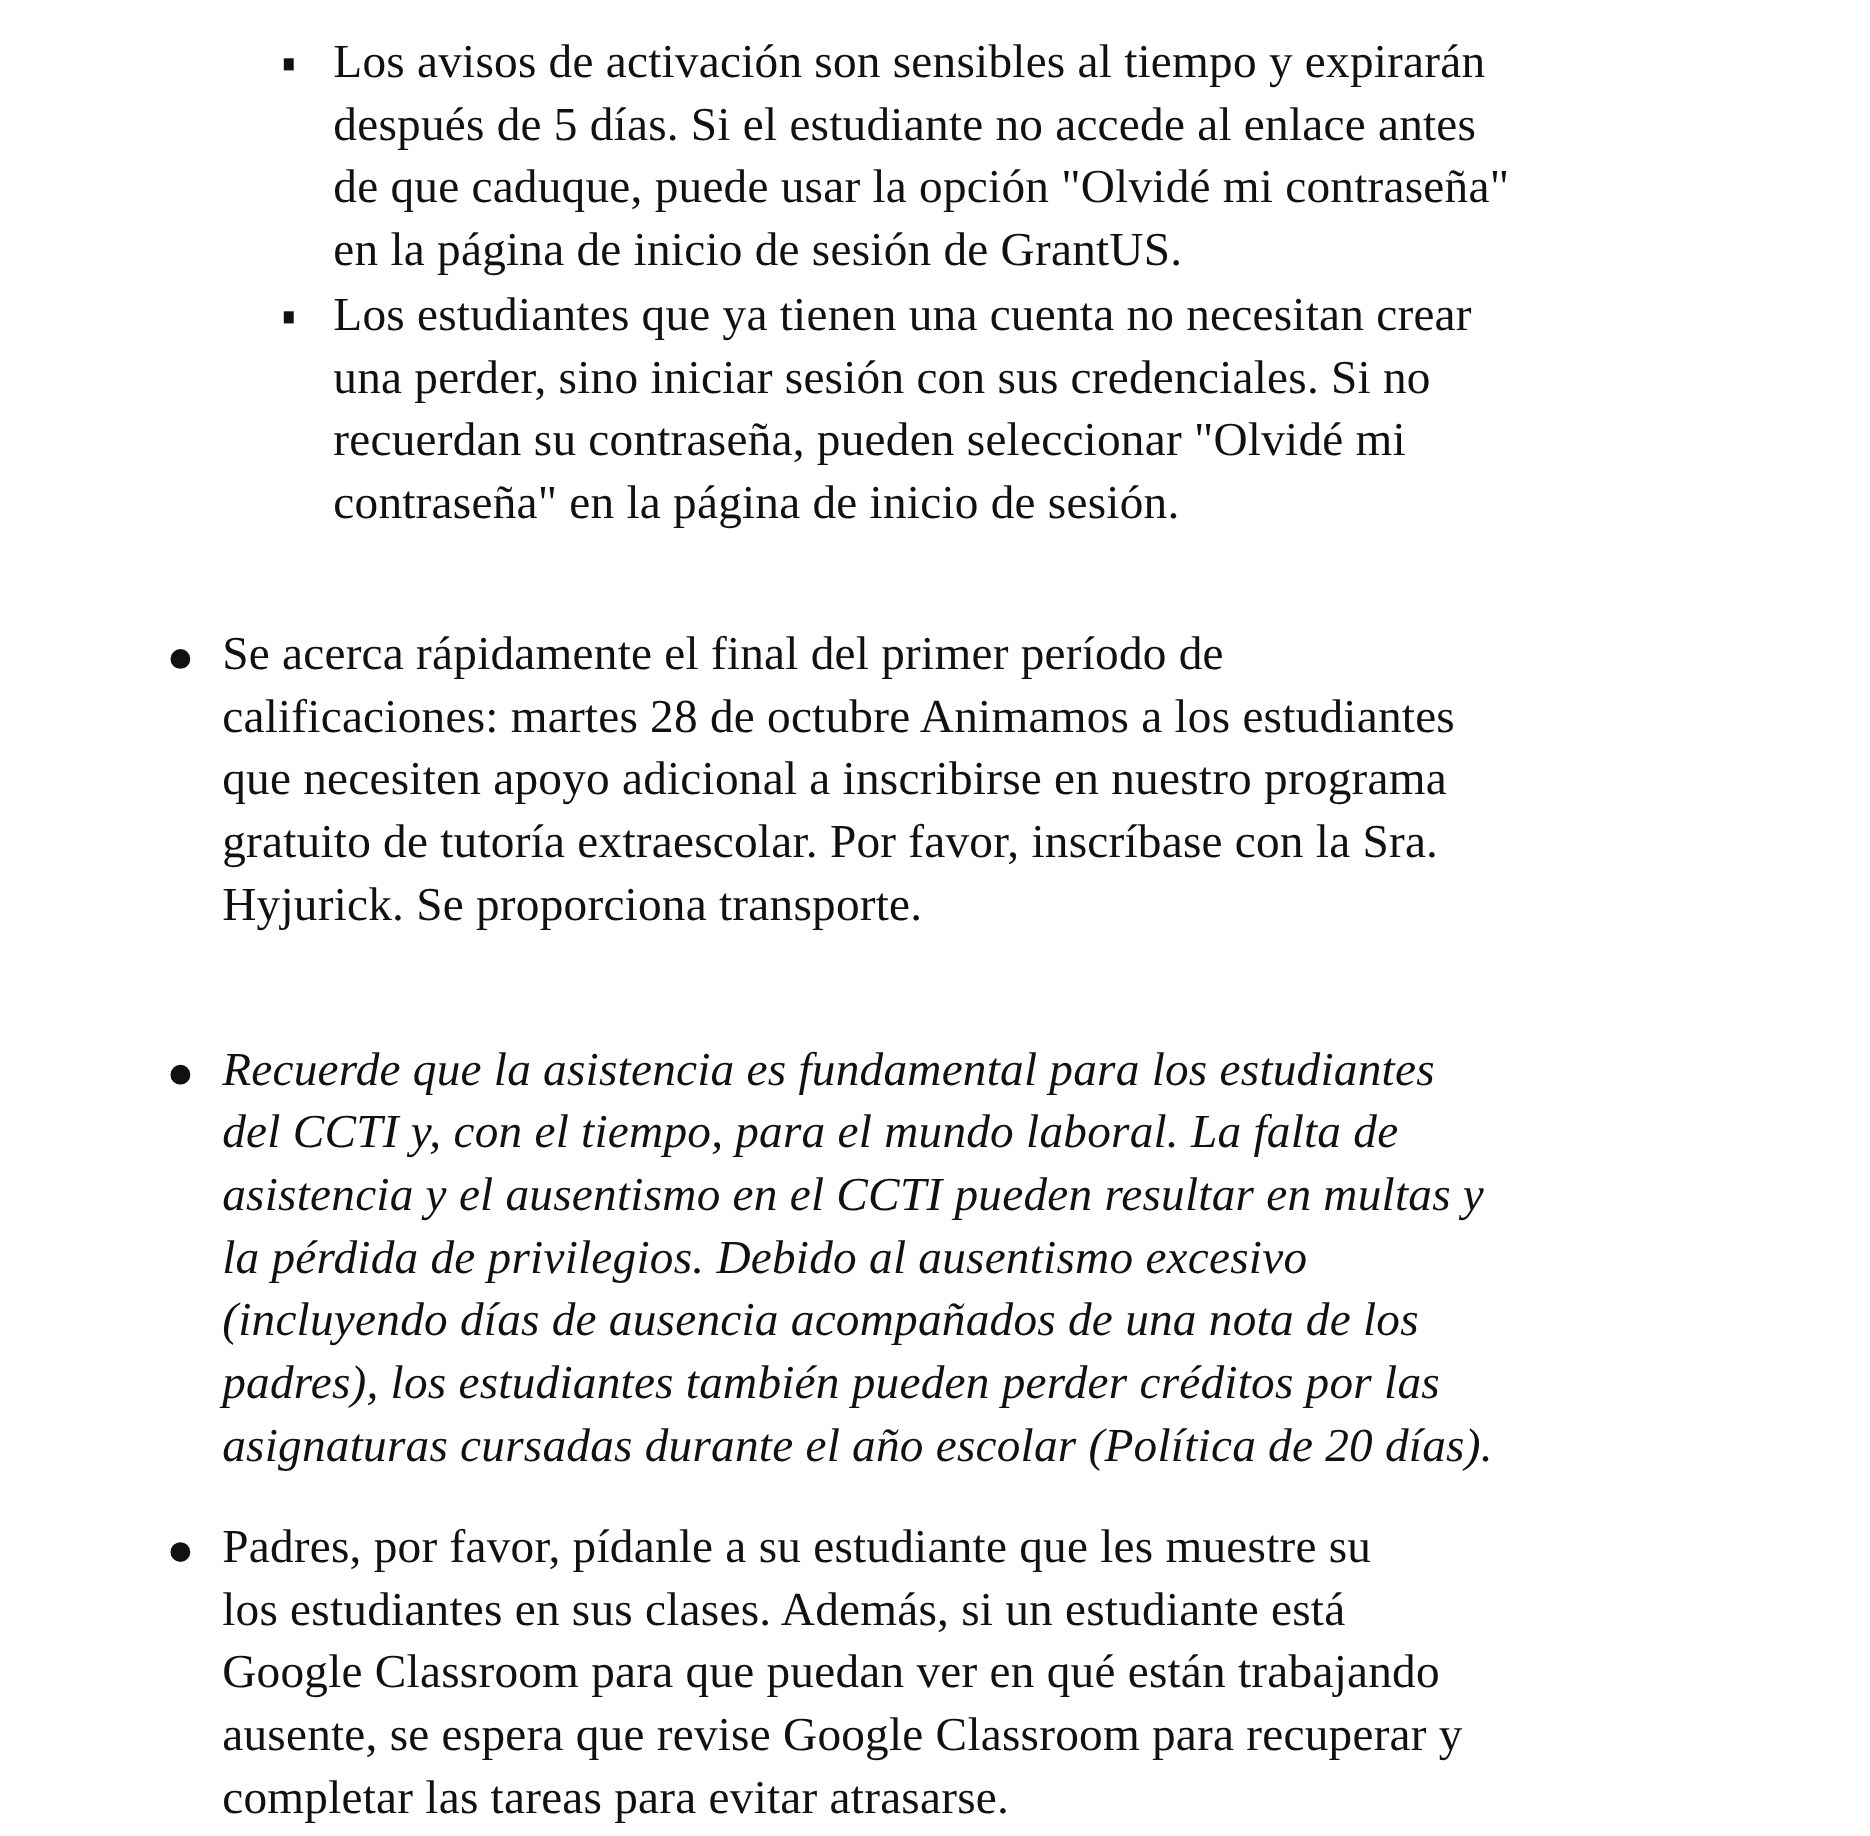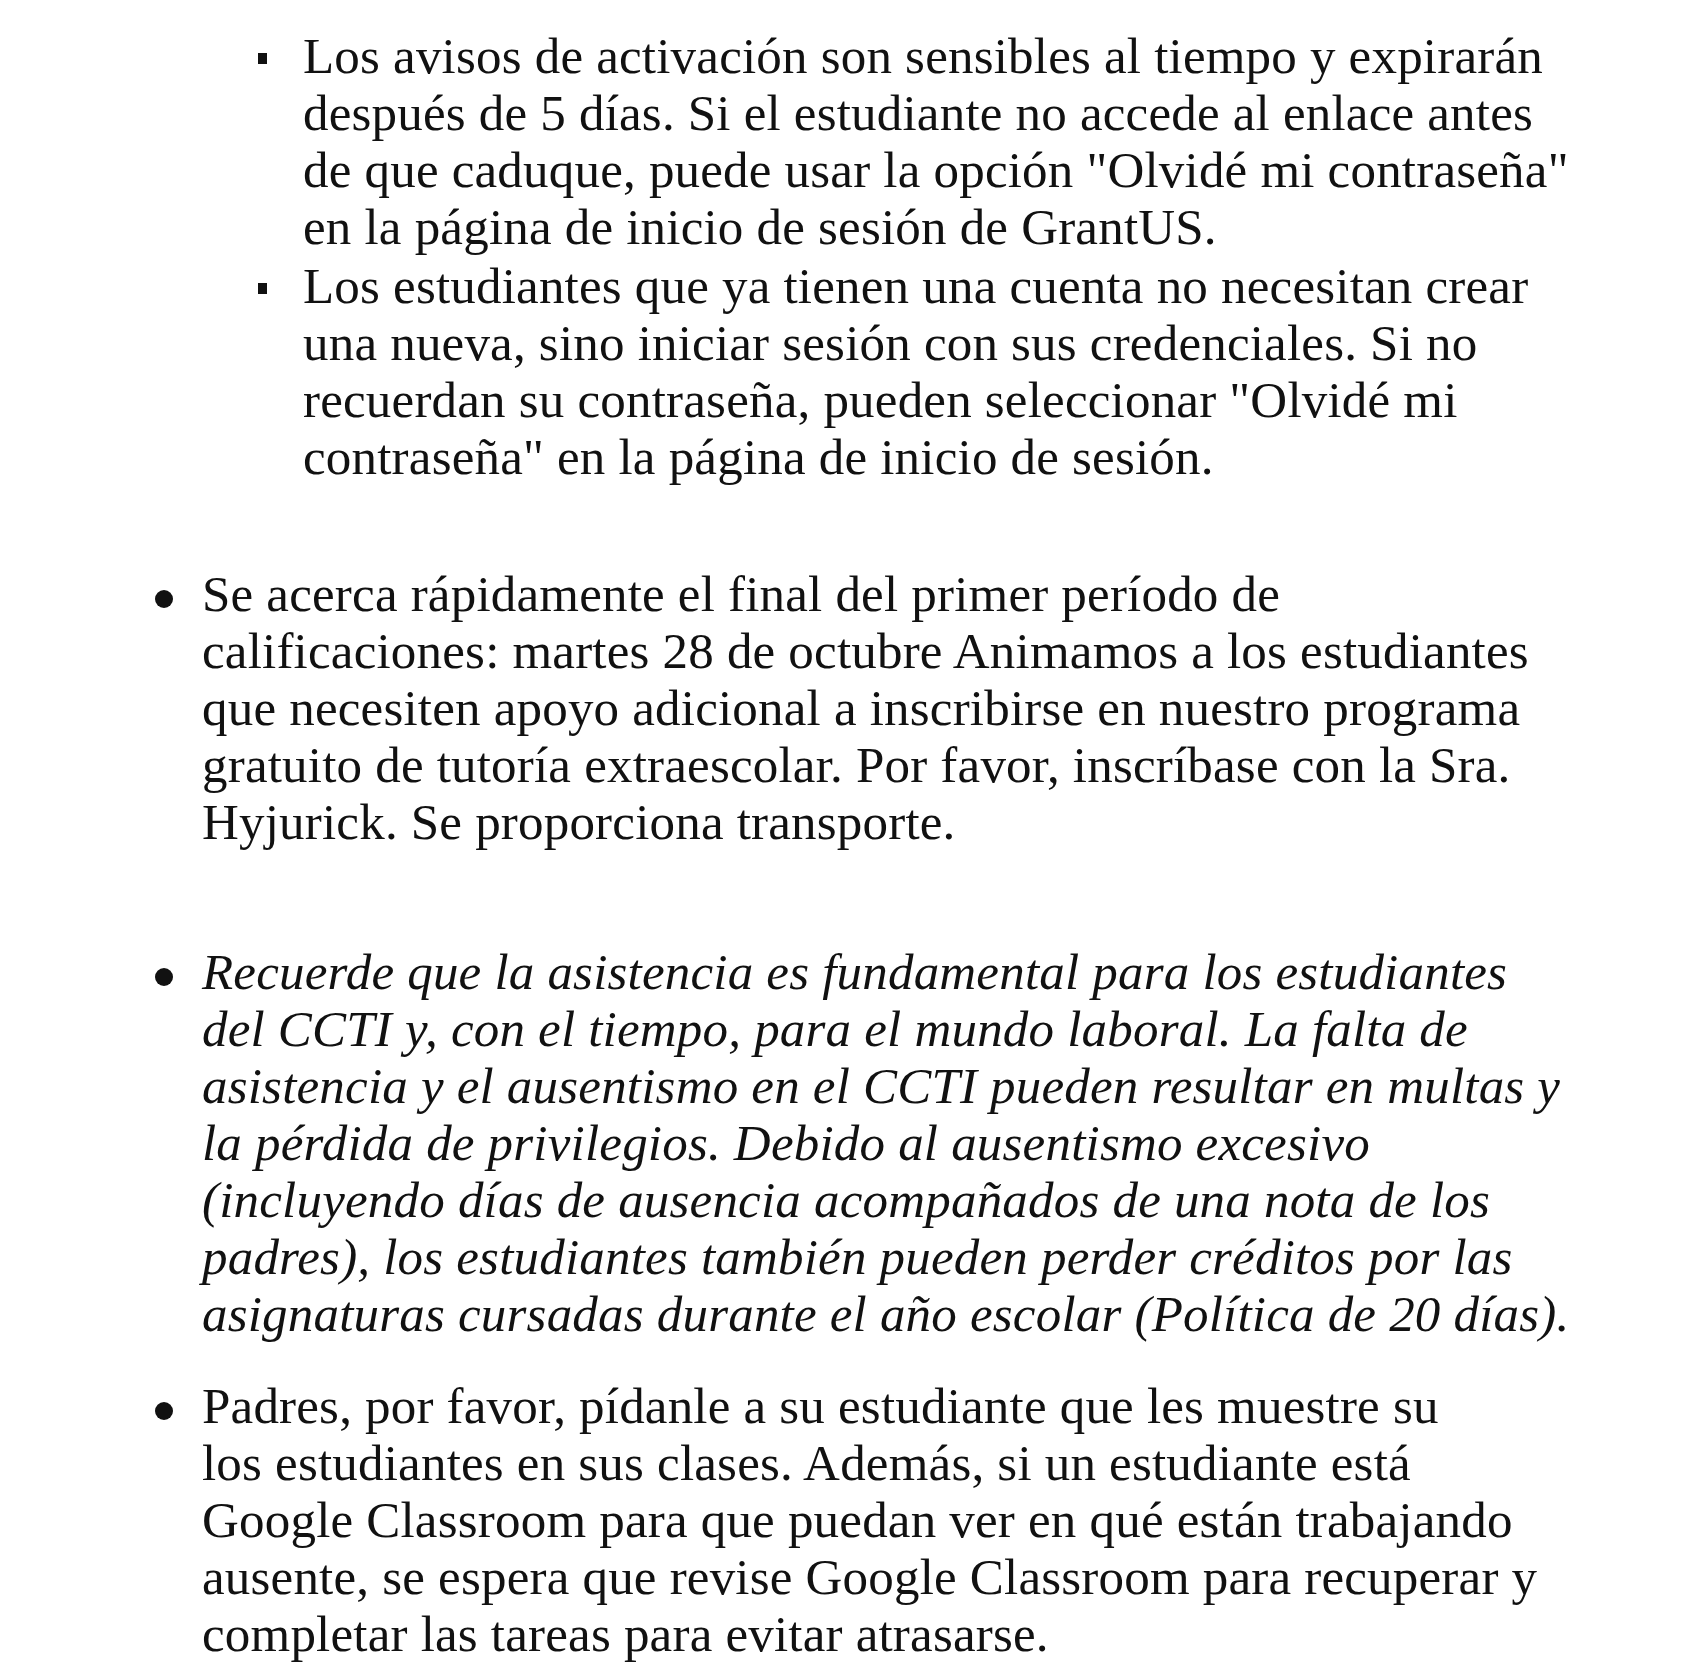--- a/index.html
+++ b/index.html
@@ -5,21 +5,21 @@
   html, body { margin: 0; padding: 0; background: #ffffff; }
   body {
     width: 1700px; height: 1669px; position: relative; overflow: hidden;
     font-family: "Liberation Serif", "DejaVu Serif", serif;
     color: #111111;
   }
   .page { position: absolute; left: 0; top: 0; width: 1700px; height: 1669px; }
   .item { position: absolute; }
   .line {
     display: block; white-space: nowrap;
-    font-size: 51px; line-height: 57px; height: 57px;
+    font-size: 43px; line-height: 57px; height: 57px;
     letter-spacing: 0.2px;
   }
   .sub-item { left: 303px; }
   .main-item { left: 202px; margin-top: 16px; }
   .sq-bullet {
     position: absolute; width: 9px; height: 11px; background: #111;
   }
   .sub-item .sq-bullet { left: -45px; top: 25px; }
   .dot-bullet {
     position: absolute; width: 18px; height: 18px; border-radius: 50%; background: #111;
@@ -35,21 +35,21 @@
     <span class="sq-bullet"></span>
     <span class="line">Los avisos de activación son sensibles al tiempo y expirarán</span>
     <span class="line">después de 5 días. Si el estudiante no accede al enlace antes</span>
     <span class="line">de que caduque, puede usar la opción "Olvidé mi contraseña"</span>
     <span class="line">en la página de inicio de sesión de GrantUS.</span>
   </div>
 
   <div class="item sub-item" style="top:258px;">
     <span class="sq-bullet"></span>
     <span class="line">Los estudiantes que ya tienen una cuenta no necesitan crear</span>
-    <span class="line">una nueva, sino iniciar sesión con sus credenciales. Si no</span>
+    <span class="line">una perder, sino iniciar sesión con sus credenciales. Si no</span>
     <span class="line">recuerdan su contraseña, pueden seleccionar "Olvidé mi</span>
     <span class="line">contraseña" en la página de inicio de sesión.</span>
   </div>
 
   <div class="item main-item" style="top:550px;">
     <span class="dot-bullet"></span>
     <span class="line">Se acerca rápidamente el final del primer período de</span>
     <span class="line">calificaciones: martes 28 de octubre  Animamos a los estudiantes</span>
     <span class="line">que necesiten apoyo adicional a inscribirse en nuestro programa</span>
     <span class="line">gratuito de tutoría extraescolar. Por favor, inscríbase con la Sra.</span>

